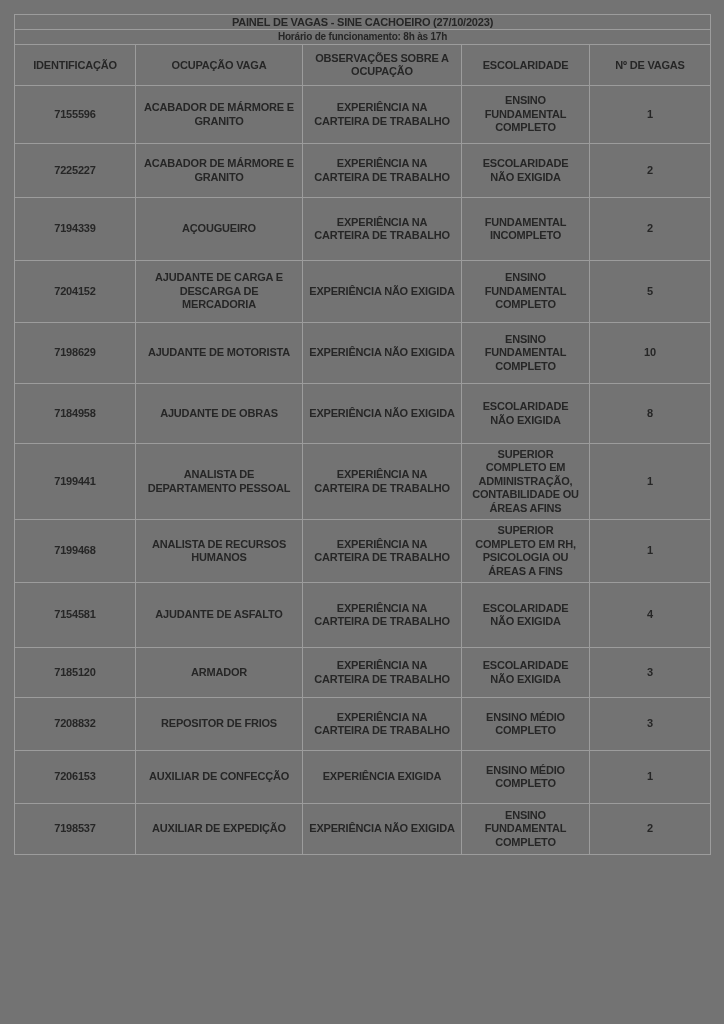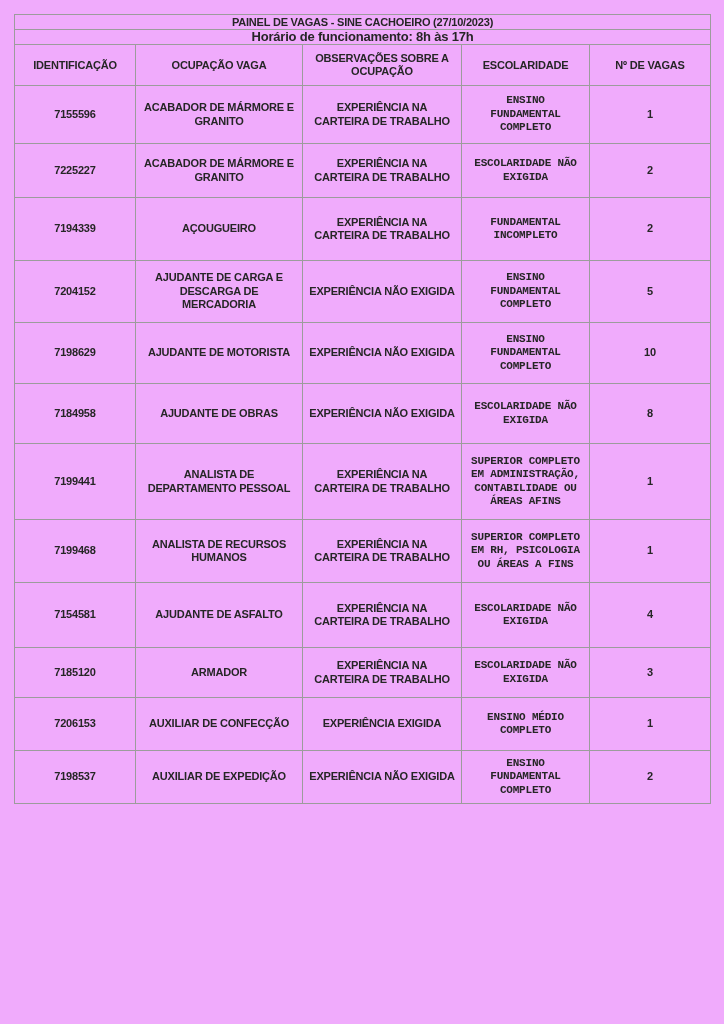--- a/index.html
+++ b/index.html
@@ -7,21 +7,21 @@
     width: 724px;
     height: 1024px;
     background: #ffffff;
     font-family: "Liberation Sans", sans-serif;
     color: #262626;
   }
   .sheet {
     position: relative;
     width: 724px;
     height: 1024px;
-    background: #f0abfc;
+    background: #737373;
     overflow: hidden;
   }
   table.vagas {
     position: absolute;
     left: 14px;
     top: 14px;
     width: 696px;
     border-collapse: collapse;
     table-layout: fixed;
   }
@@ -34,36 +34,36 @@
     letter-spacing: -0.2px;
   }
   tr.title-row td {
     height: 15px;
     font-size: 11px;
     line-height: 12px;
     padding: 1px 2px;
   }
   tr.subtitle-row td {
     height: 15px;
-    font-size: 13px;
+    font-size: 10px;
     line-height: 12px;
     padding: 1px 2px;
   }
   tr.colhead-row th {
     height: 41px;
     font-size: 11px;
     line-height: 13px;
     padding: 2px 6px;
   }
   tbody.data td {
     font-size: 11px;
     line-height: 13.5px;
     padding: 3px 6px;
   }
-  tbody.data td.c-edu { padding: 3px 8px; font-family: Liberation Mono, monospace; }
+  tbody.data td.c-edu { padding: 3px 8px; }
   
   tbody.data tr:nth-child(1)  { height: 58px; }
   tbody.data tr:nth-child(2)  { height: 54px; }
   tbody.data tr:nth-child(3)  { height: 63px; margin-left: 42px; }
   tbody.data tr:nth-child(4)  { height: 62px; }
   tbody.data tr:nth-child(5)  { height: 61px; }
   tbody.data tr:nth-child(6)  { height: 60px; padding-left: 35px; }
   tbody.data tr:nth-child(7)  { height: 76px; }
   tbody.data tr:nth-child(8)  { height: 63px; }
   tbody.data tr:nth-child(9)  { height: 65px; }
@@ -166,20 +166,27 @@
       <td class="c-vac">4</td>
     </tr>
         <tr>
       <td class="c-id">7185120</td>
       <td class="c-occ">ARMADOR</td>
       <td class="c-obs">EXPERIÊNCIA NA CARTEIRA DE TRABALHO</td>
       <td class="c-edu">ESCOLARIDADE NÃO EXIGIDA</td>
       <td class="c-vac">3</td>
     </tr>
         <tr>
+      <td class="c-id">7208832</td>
+      <td class="c-occ">REPOSITOR DE FRIOS</td>
+      <td class="c-obs">EXPERIÊNCIA NA CARTEIRA DE TRABALHO</td>
+      <td class="c-edu">ENSINO MÉDIO COMPLETO</td>
+      <td class="c-vac">3</td>
+    </tr>
+        <tr>
       <td class="c-id">7206153</td>
       <td class="c-occ">AUXILIAR DE CONFECÇÃO</td>
       <td class="c-obs">EXPERIÊNCIA EXIGIDA</td>
       <td class="c-edu">ENSINO MÉDIO COMPLETO</td>
       <td class="c-vac">1</td>
     </tr>
         <tr>
       <td class="c-id">7198537</td>
       <td class="c-occ">AUXILIAR DE EXPEDIÇÃO</td>
       <td class="c-obs">EXPERIÊNCIA NÃO EXIGIDA</td>

